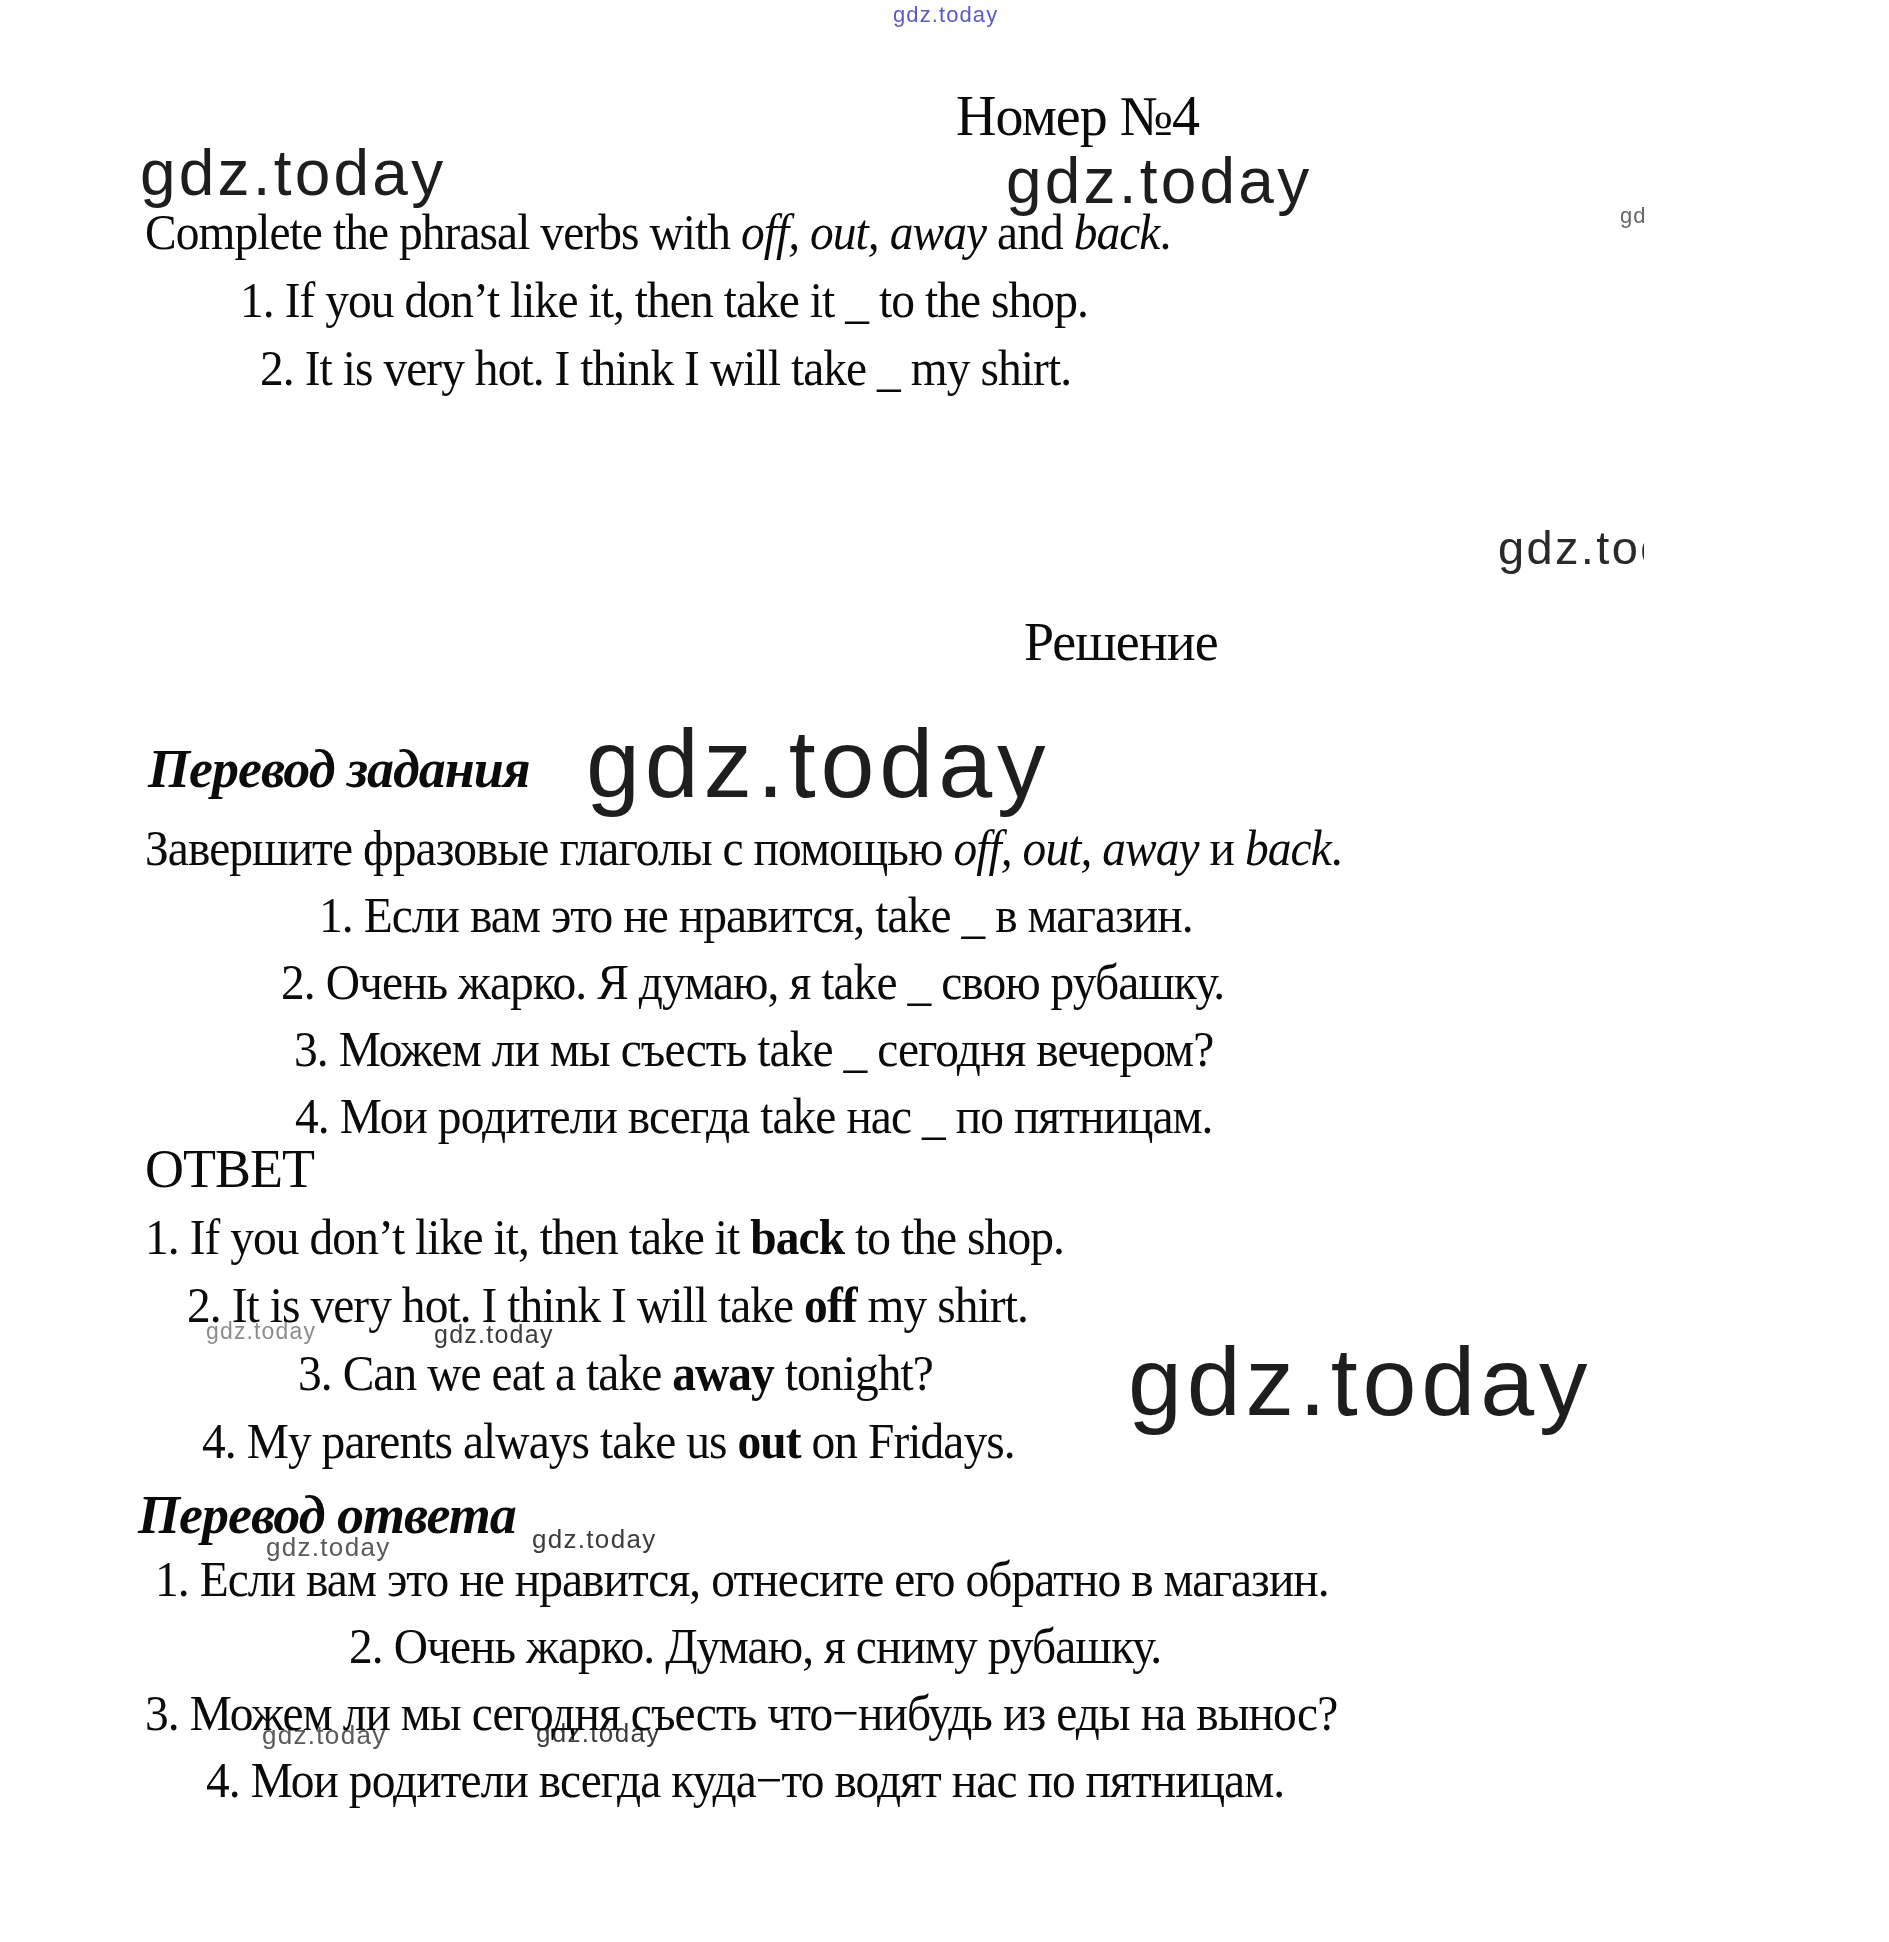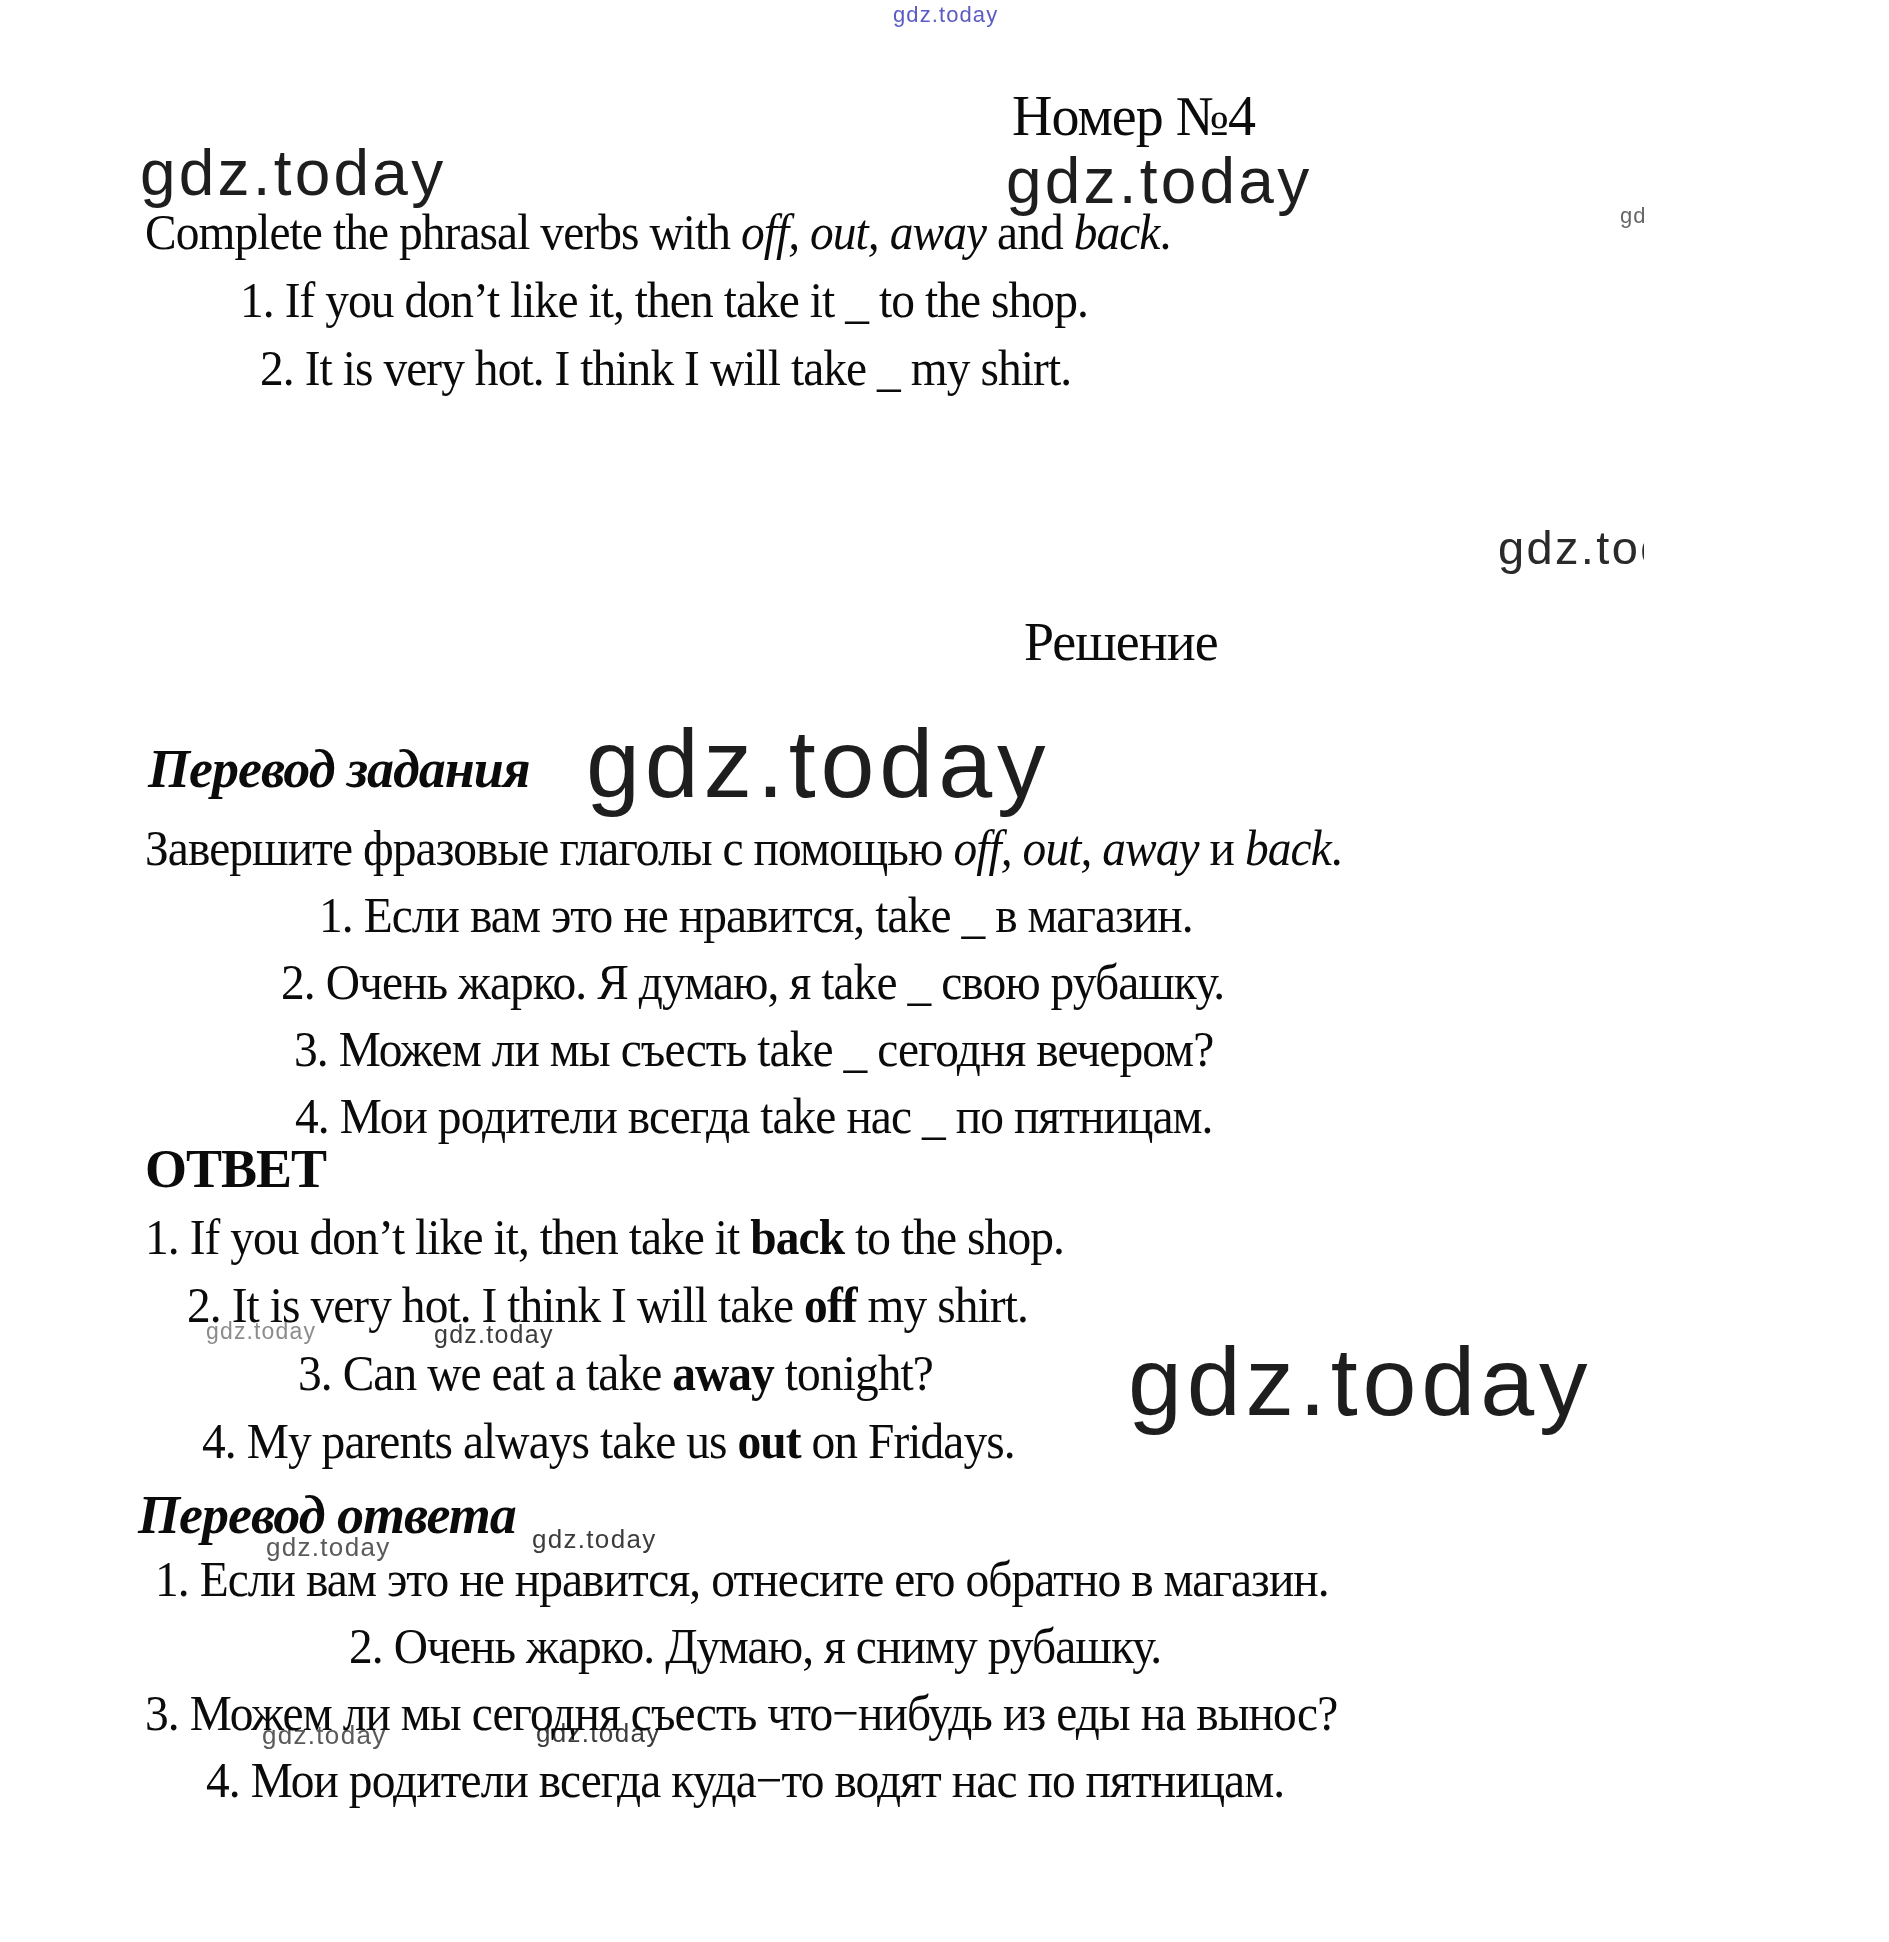--- a/index.html
+++ b/index.html
@@ -28,24 +28,24 @@
     transform-origin: 0 50%;
     white-space: nowrap;
   }
   .heading {
     position: absolute;
     font-size: 54px;
     letter-spacing: -1px;
     white-space: nowrap;
   }
   .bold-italic { font-weight: bold; font-style: italic; }
-  .bold { font-weight: bold; }
+  .bold { font-weight: normal; }
   .title {
     position: absolute;
-    left: 1012px; top: 84px;
+    left: 956px; top: 84px;
     font-size: 56px;
     letter-spacing: -1px;
     white-space: nowrap;
   }
   .wm {
     position: absolute;
     font-family: "Liberation Sans", "DejaVu Sans", sans-serif;
     font-weight: 300;
     letter-spacing: 0.05em;
     color: #1e1e1e;

